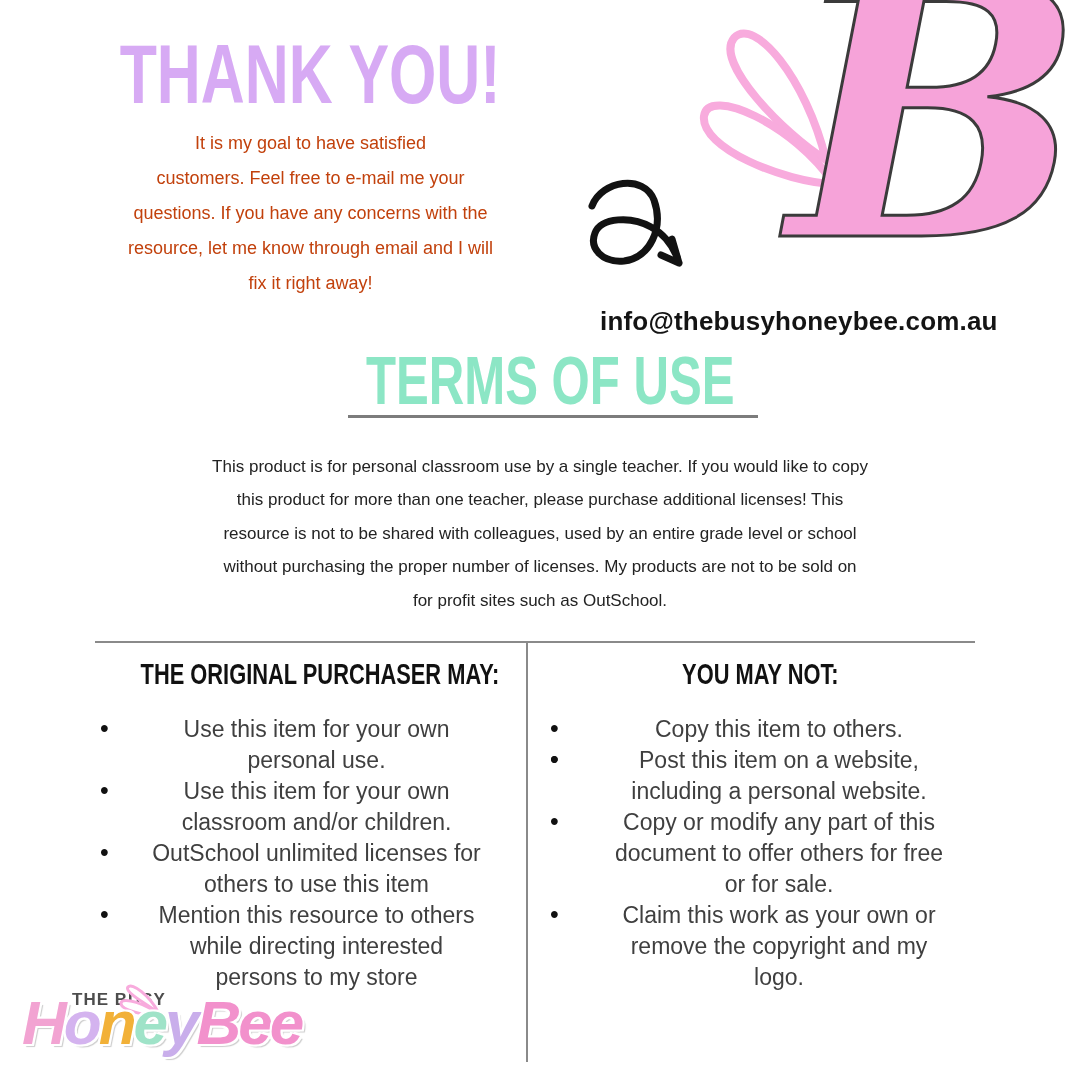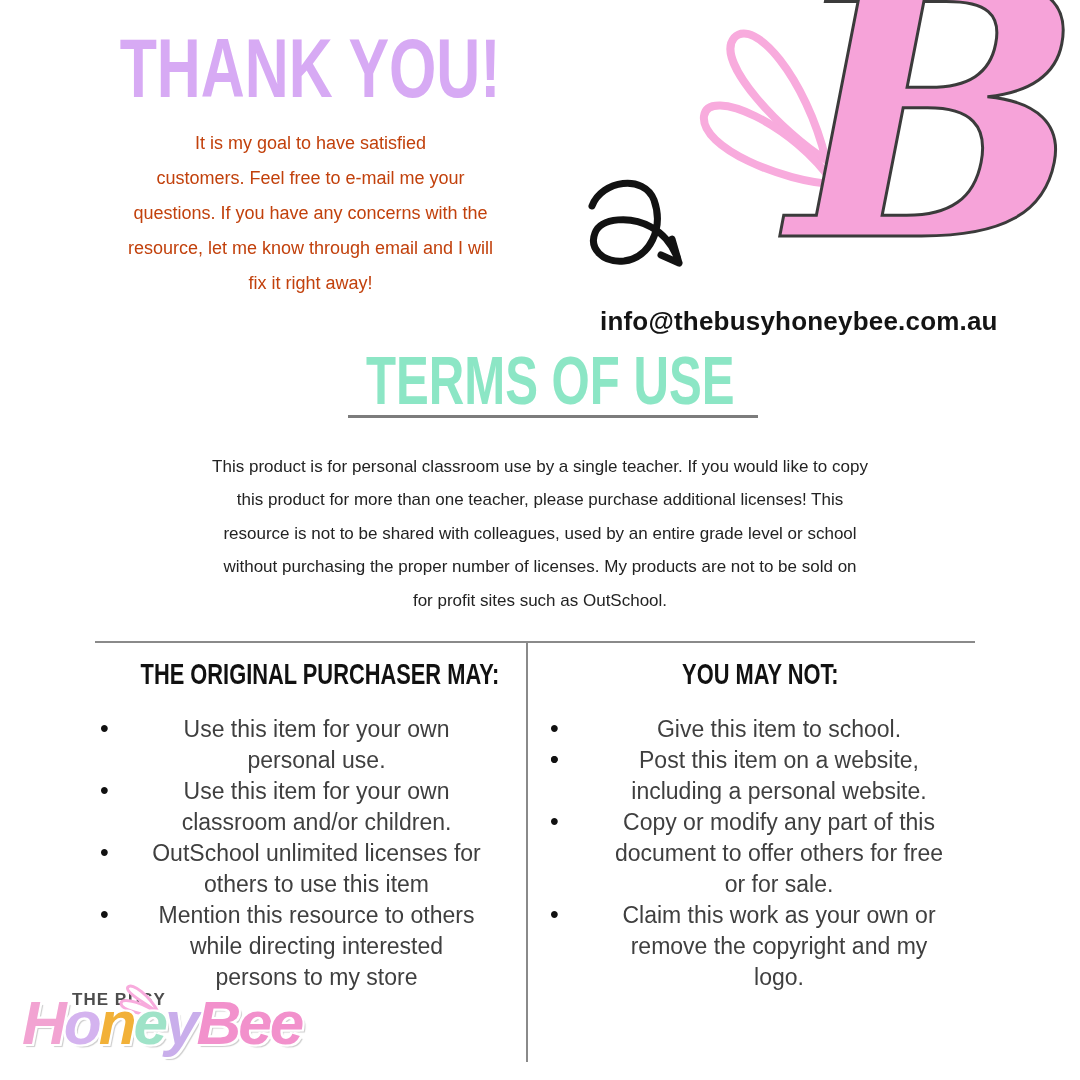--- a/index.html
+++ b/index.html
@@ -19,21 +19,21 @@
     font-weight: 800;
     white-space: nowrap;
   }
   .condensed {
     display: inline-block;
     transform: scaleX(0.78) scaleY(1.08);
     transform-origin: 50% 50%;
     letter-spacing: 0px;
   }
   #thank-you-title {
-    left: 30px; top: 22px; width: 560px;
+    left: 30px; top: 28px; width: 560px;
     font-size: 78px; line-height: 92px;
     color: #d7aaf4;
   }
   #terms-title {
     left: 240px; top: 344px; width: 620px;
     font-size: 63px; line-height: 72px;
     color: #8ce6c5;
   }
   #terms-underline {
     left: 348px; top: 415px; width: 410px; height: 3px;
@@ -207,21 +207,21 @@
 </div>
 
 <div class="abs column" id="column-right">
   <div class="col-heading">
     <span class="condensed">YOU MAY NOT:</span>
   </div>
   <ul class="bullet-list">
 
       <li>
         <span class="bullet">•</span>
-        <span class="li-text">Give this item to school.</span>
+        <span class="li-text">Copy this item to others.</span>
       </li>
 
       <li>
         <span class="bullet">•</span>
       </li>
 
       <li>
         <span class="bullet">•</span>
         <span class="li-text">Post this item on a website,
 including a personal website.</span>

